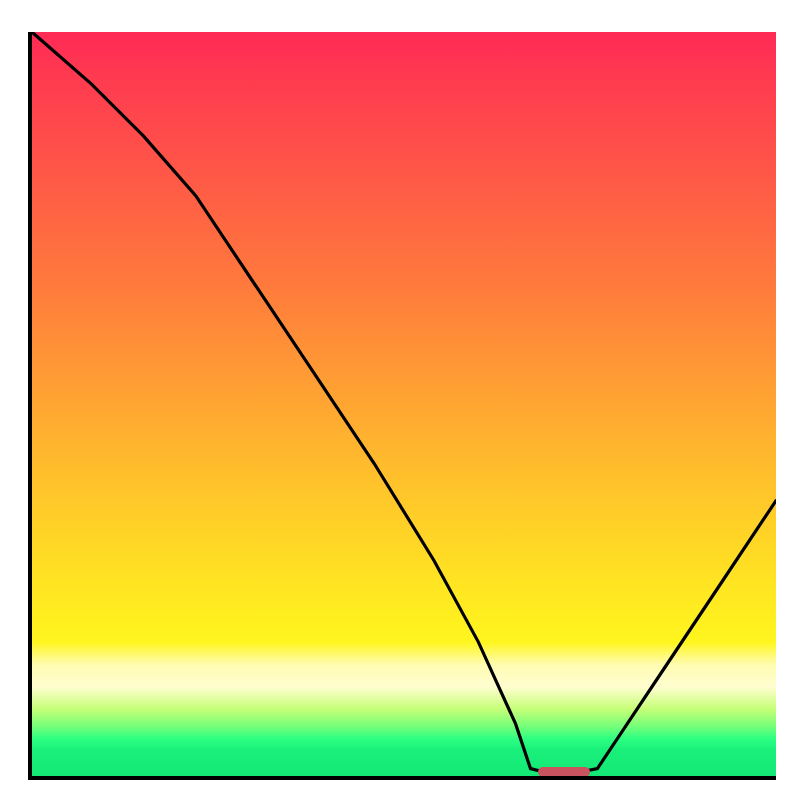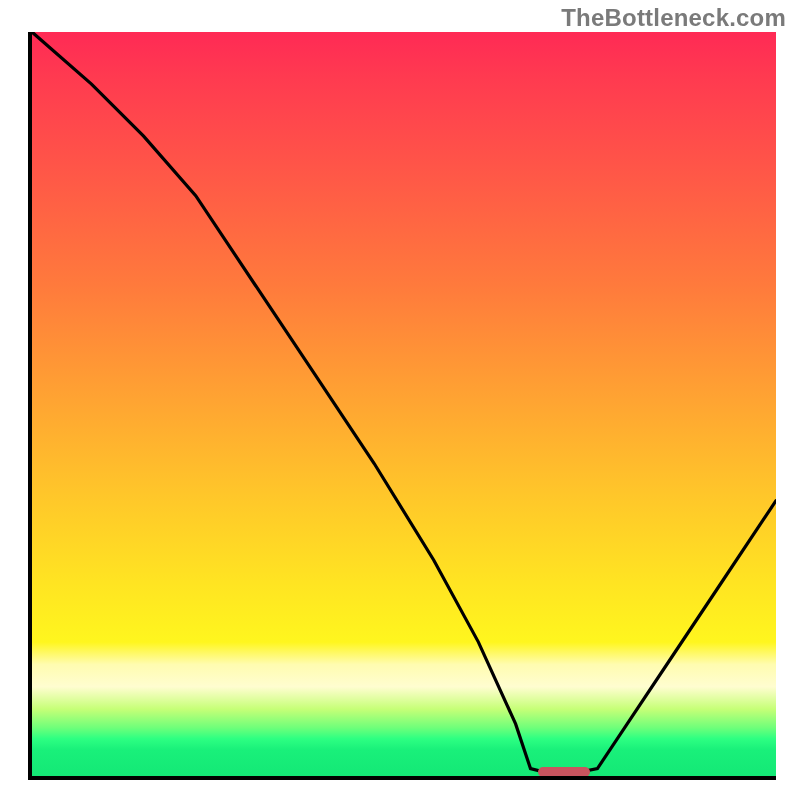--- a/index.html
+++ b/index.html
@@ -67,21 +67,20 @@
     position: absolute;
     height: 10px;
     border-radius: 6px;
     background: #c9545f;
   }
 </style>
 </head>
 <body>
 
 <div class="container">
-  <div class="watermark">TheBottleneck.com</div>
 
   <div class="plot">
     <div class="gradient"></div>
 
     <svg class="curve" viewBox="0 0 744 744" preserveAspectRatio="none">
       <path id="curve-path" fill="none" stroke-width="3.2" stroke-linecap="round" stroke="#000000" d="M0.0 0.0 L59.5 52.1 L111.6 104.2 L163.7 163.7 L223.2 253.0 L282.7 342.2 L342.2 431.5 L401.8 528.2 L446.4 610.1 L483.6 691.9 L498.5 736.6 L528.2 744.0 L565.4 736.6 L595.2 691.9 L639.8 625.0 L684.5 558.0 L744.0 468.7"></path>
     </svg>
 
     <div id="marker" class="marker" background="#c9545f" style="left: 505.92px; width: 52.08px; top: 734.536px;"></div>
   </div>

